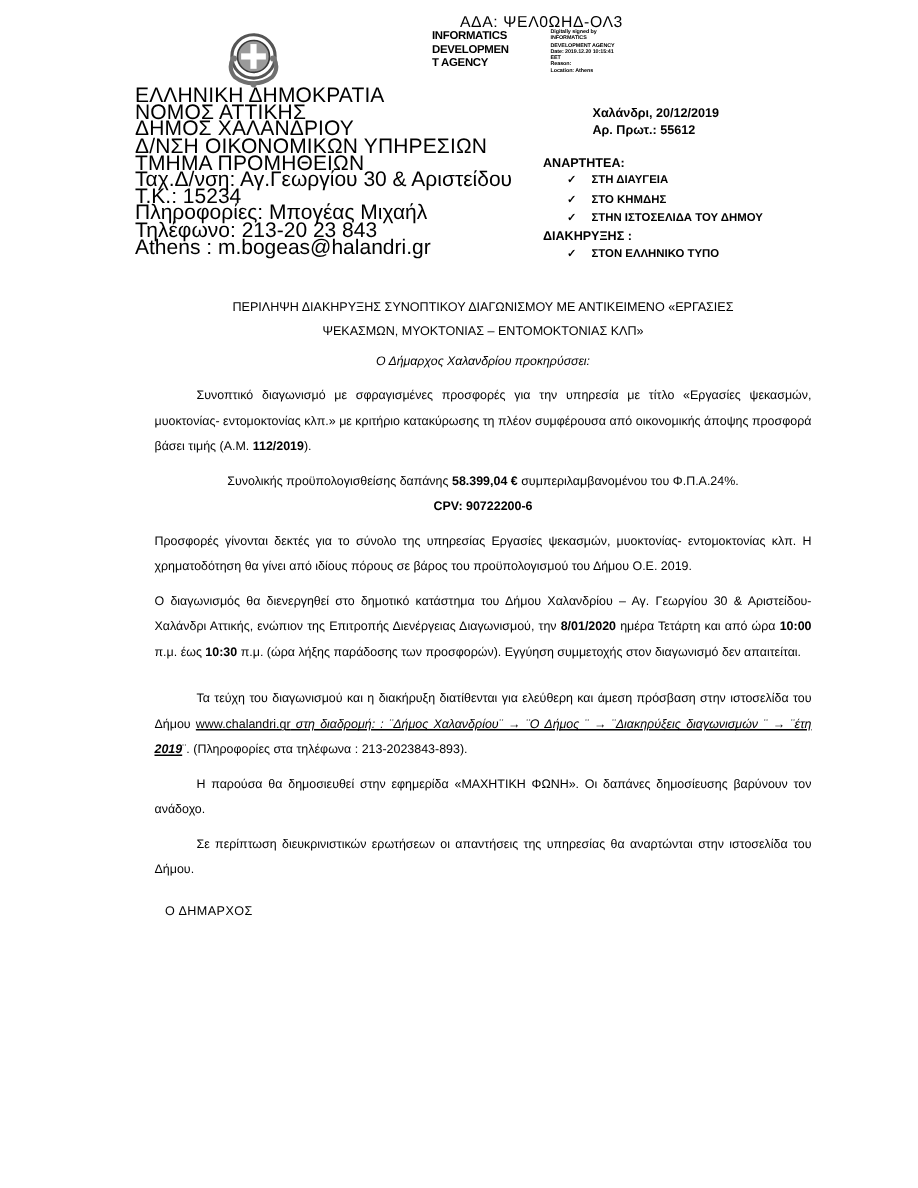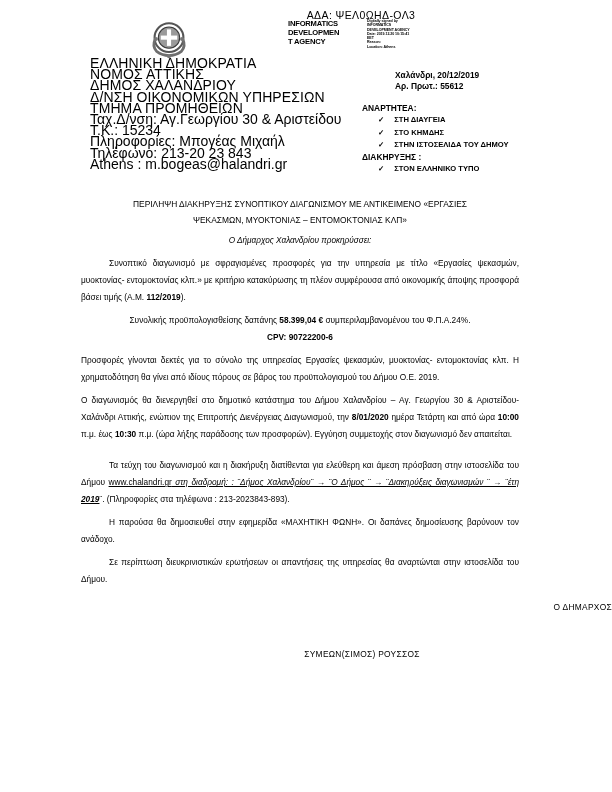--- a/index.html
+++ b/index.html
@@ -47,42 +47,42 @@
   
   .rhead { position:absolute; left:395px; top:70px; font-size:8.4px; line-height:11.4px; }
   .rhead .ctr { text-align:left;font-weight:bold; }
   .anart { position:absolute; left:362px; top:102px; font-size:8.4px; line-height:12.4px; font-weight:bold; }
   .anart .hd { font-weight:bold; }
   .anart ul { list-style:none; margin:0; padding:0 0 0 16px; }
   .anart li { display:flex; gap:10px; font-size:7.6px; font-weight:bold; line-height:12.2px; }
   .chk { color:#000; font-size:7.5px; }
 
   
-  .body { position:absolute; left:81px; top:197px; width:438px; font-size:8.3px; }
+  .body { position:absolute; left:103px; top:197px; width:438px; font-size:8.3px; }
   .title {
     text-align:center; line-height:15.6px; font-size:8.4px;
   }
   .subt { text-align:center; font-style:italic; margin-top:8px; font-size:8.2px; }
   p.just {
     margin:0; text-align:justify; line-height:17px;
     text-indent:28px; font-size:8.3px;
   }
   p.ctr { margin:0; text-align:center; line-height:17px; font-size:8.3px; }
   p.noind { text-indent:0; }
   .gap6 { height:6px; }
   .gap10 { height:10px; }
   .gap14 { height:14px; }
   b { font-weight:bold; }
   .ital { font-style:italic;text-decoration:underline; }
   .ul { text-decoration:underline; }
   .cpv { text-align:center; font-weight:bold; font-size:8.3px; line-height:17px; }
 
   
   .sign { position:absolute; left:0; top:602px; width:612px; }
-  .sign .r1 { text-align:right; padding-left:110px; font-size:8.4px; letter-spacing:.3px; }
+  .sign .r1 { text-align:left; padding-left:110px; font-size:8.4px; letter-spacing:.3px; }
   .sign .r2 { text-align:center; padding-left:112px; font-size:8.4px; letter-spacing:.3px; margin-top:37px; }
 </style>
 </head>
 <body>
 
 <div class="page">
 
   <div class="ada">ΑΔΑ: ΨΕΛ0ΩΗΔ-ΟΛ3</div>
 
   <div class="sigstamp">
@@ -191,16 +191,15 @@
 
     <p class="just">Η παρούσα θα δημοσιευθεί στην εφημερίδα «ΜΑΧΗΤΙΚΗ ΦΩΝΗ». Οι δαπάνες δημοσίευσης βαρύνουν τον ανάδοχο.</p>
 
     <div class="gap6"></div>
 
     <p class="just">Σε περίπτωση διευκρινιστικών ερωτήσεων οι απαντήσεις της υπηρεσίας θα αναρτώνται στην ιστοσελίδα του Δήμου.</p>
   </div>
 
   <div class="sign">
     <div class="r1">Ο ΔΗΜΑΡΧΟΣ</div>
-    <div class="r2">ΣΥΜΕΩΝ(ΣΙΜΟΣ) ΡΟΥΣΣΟΣ</div>
   </div>
 
 </div>
 
 </body></html>

